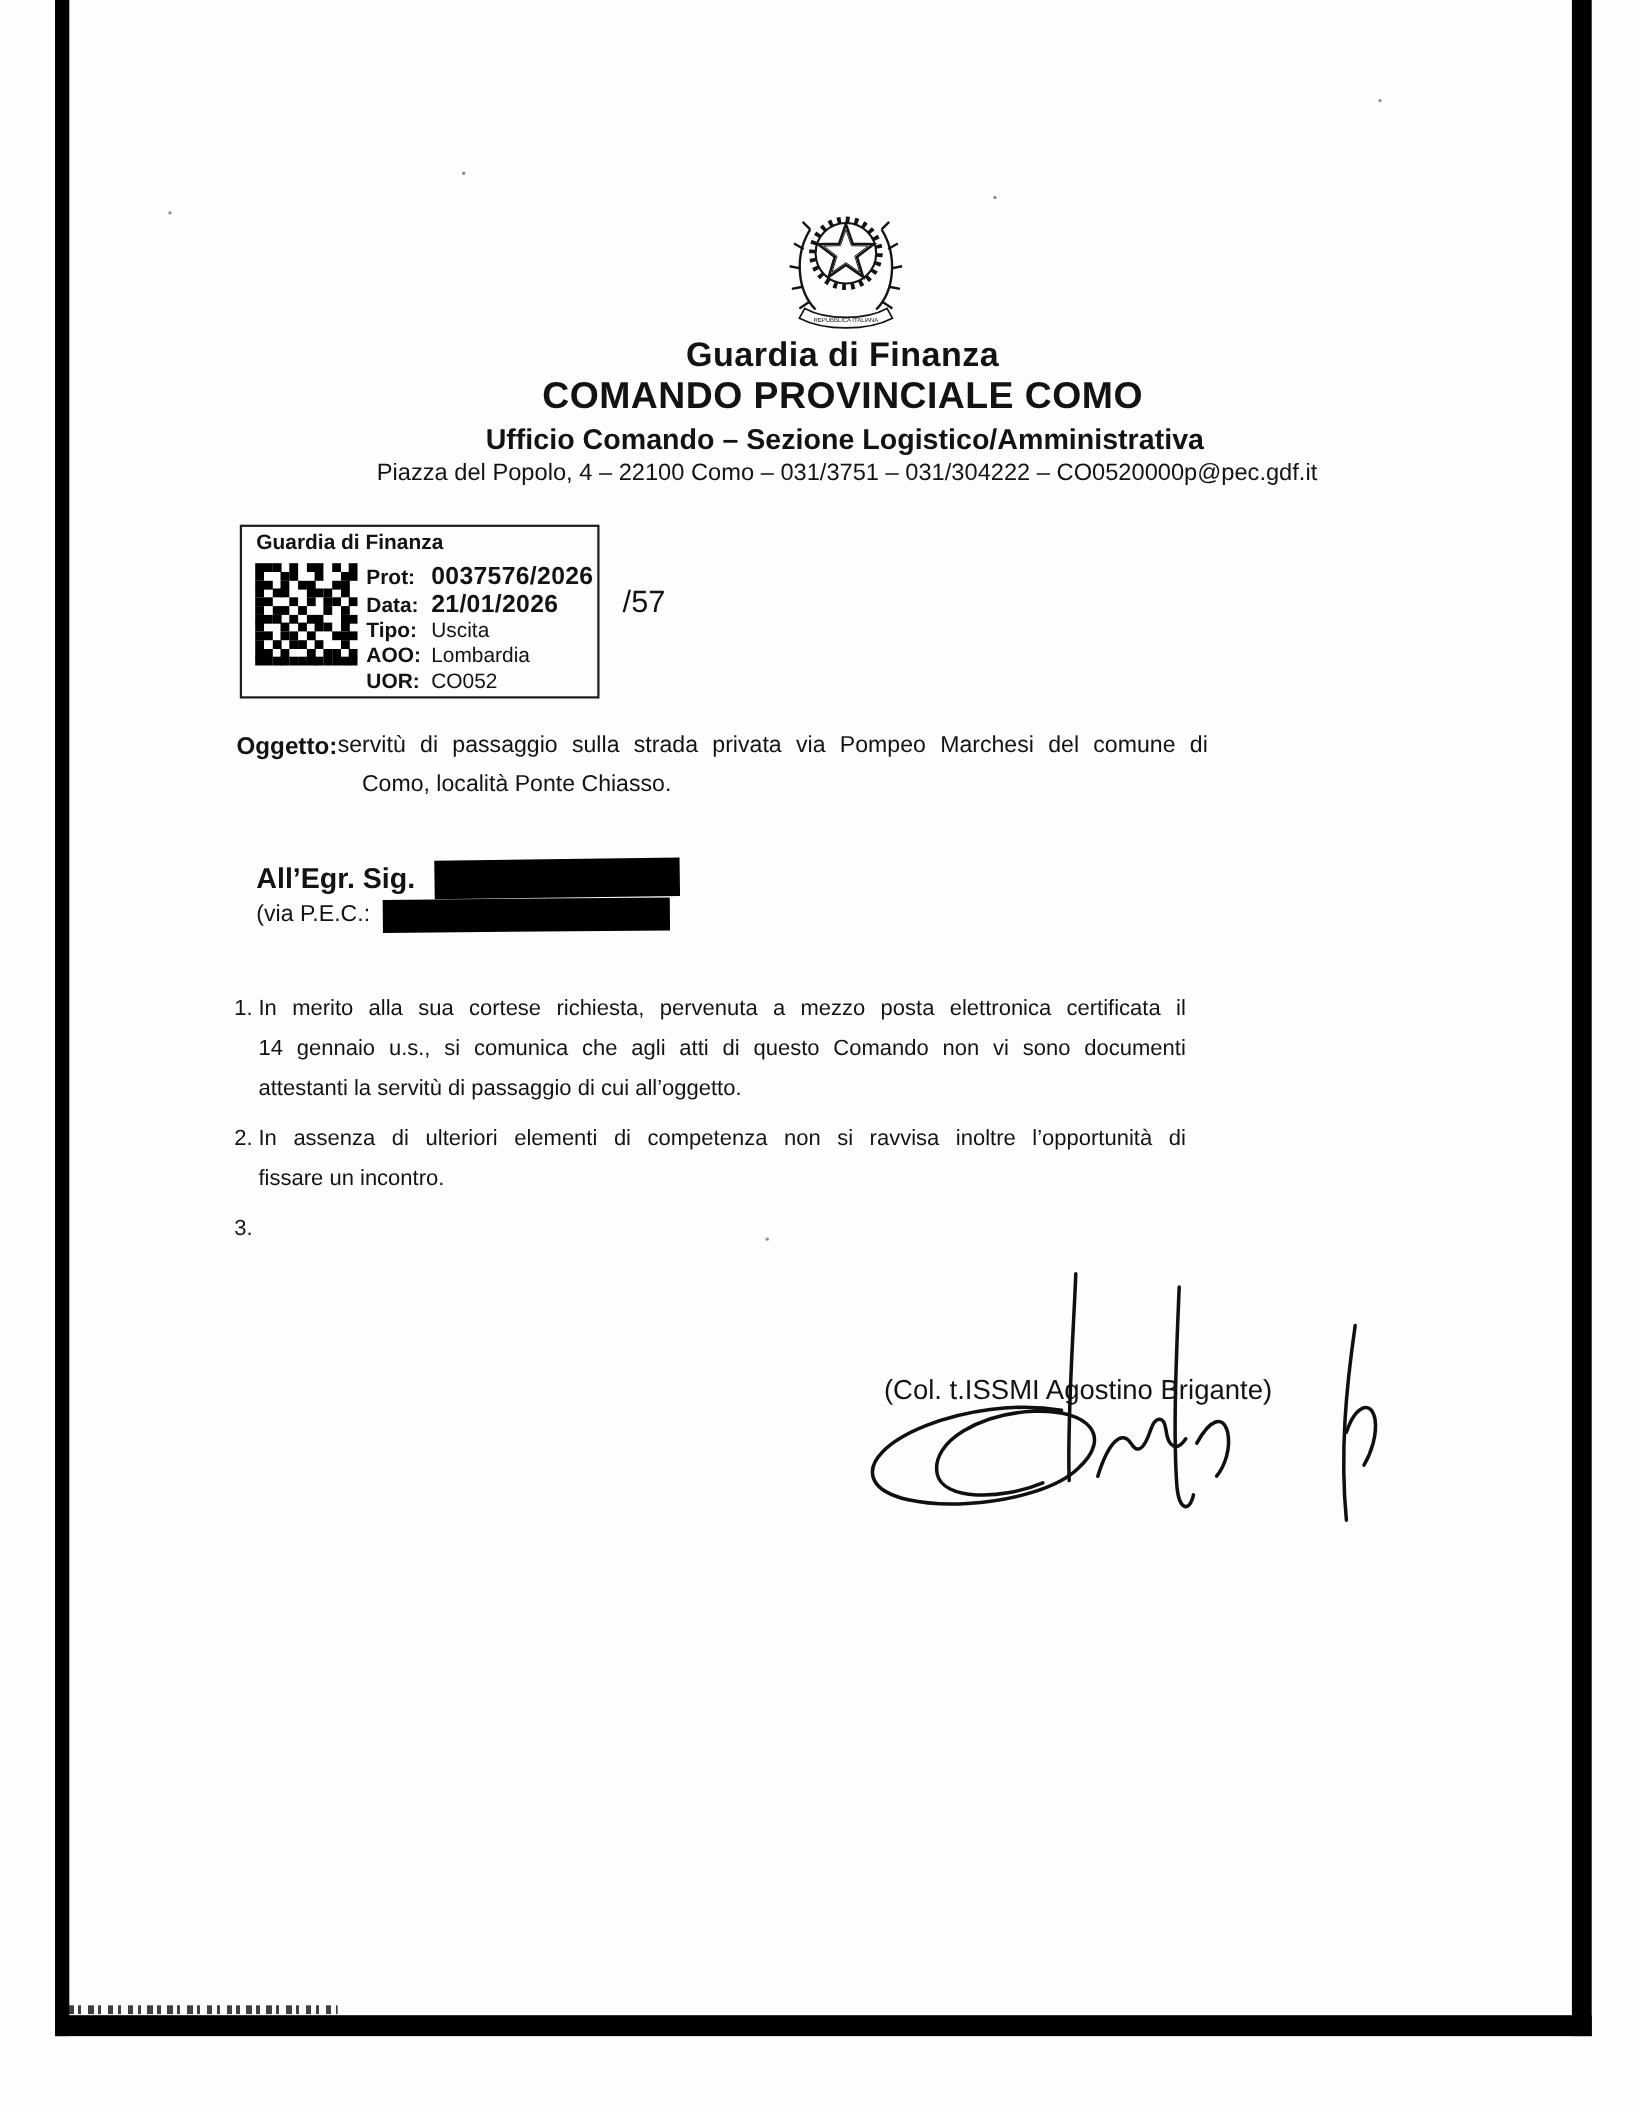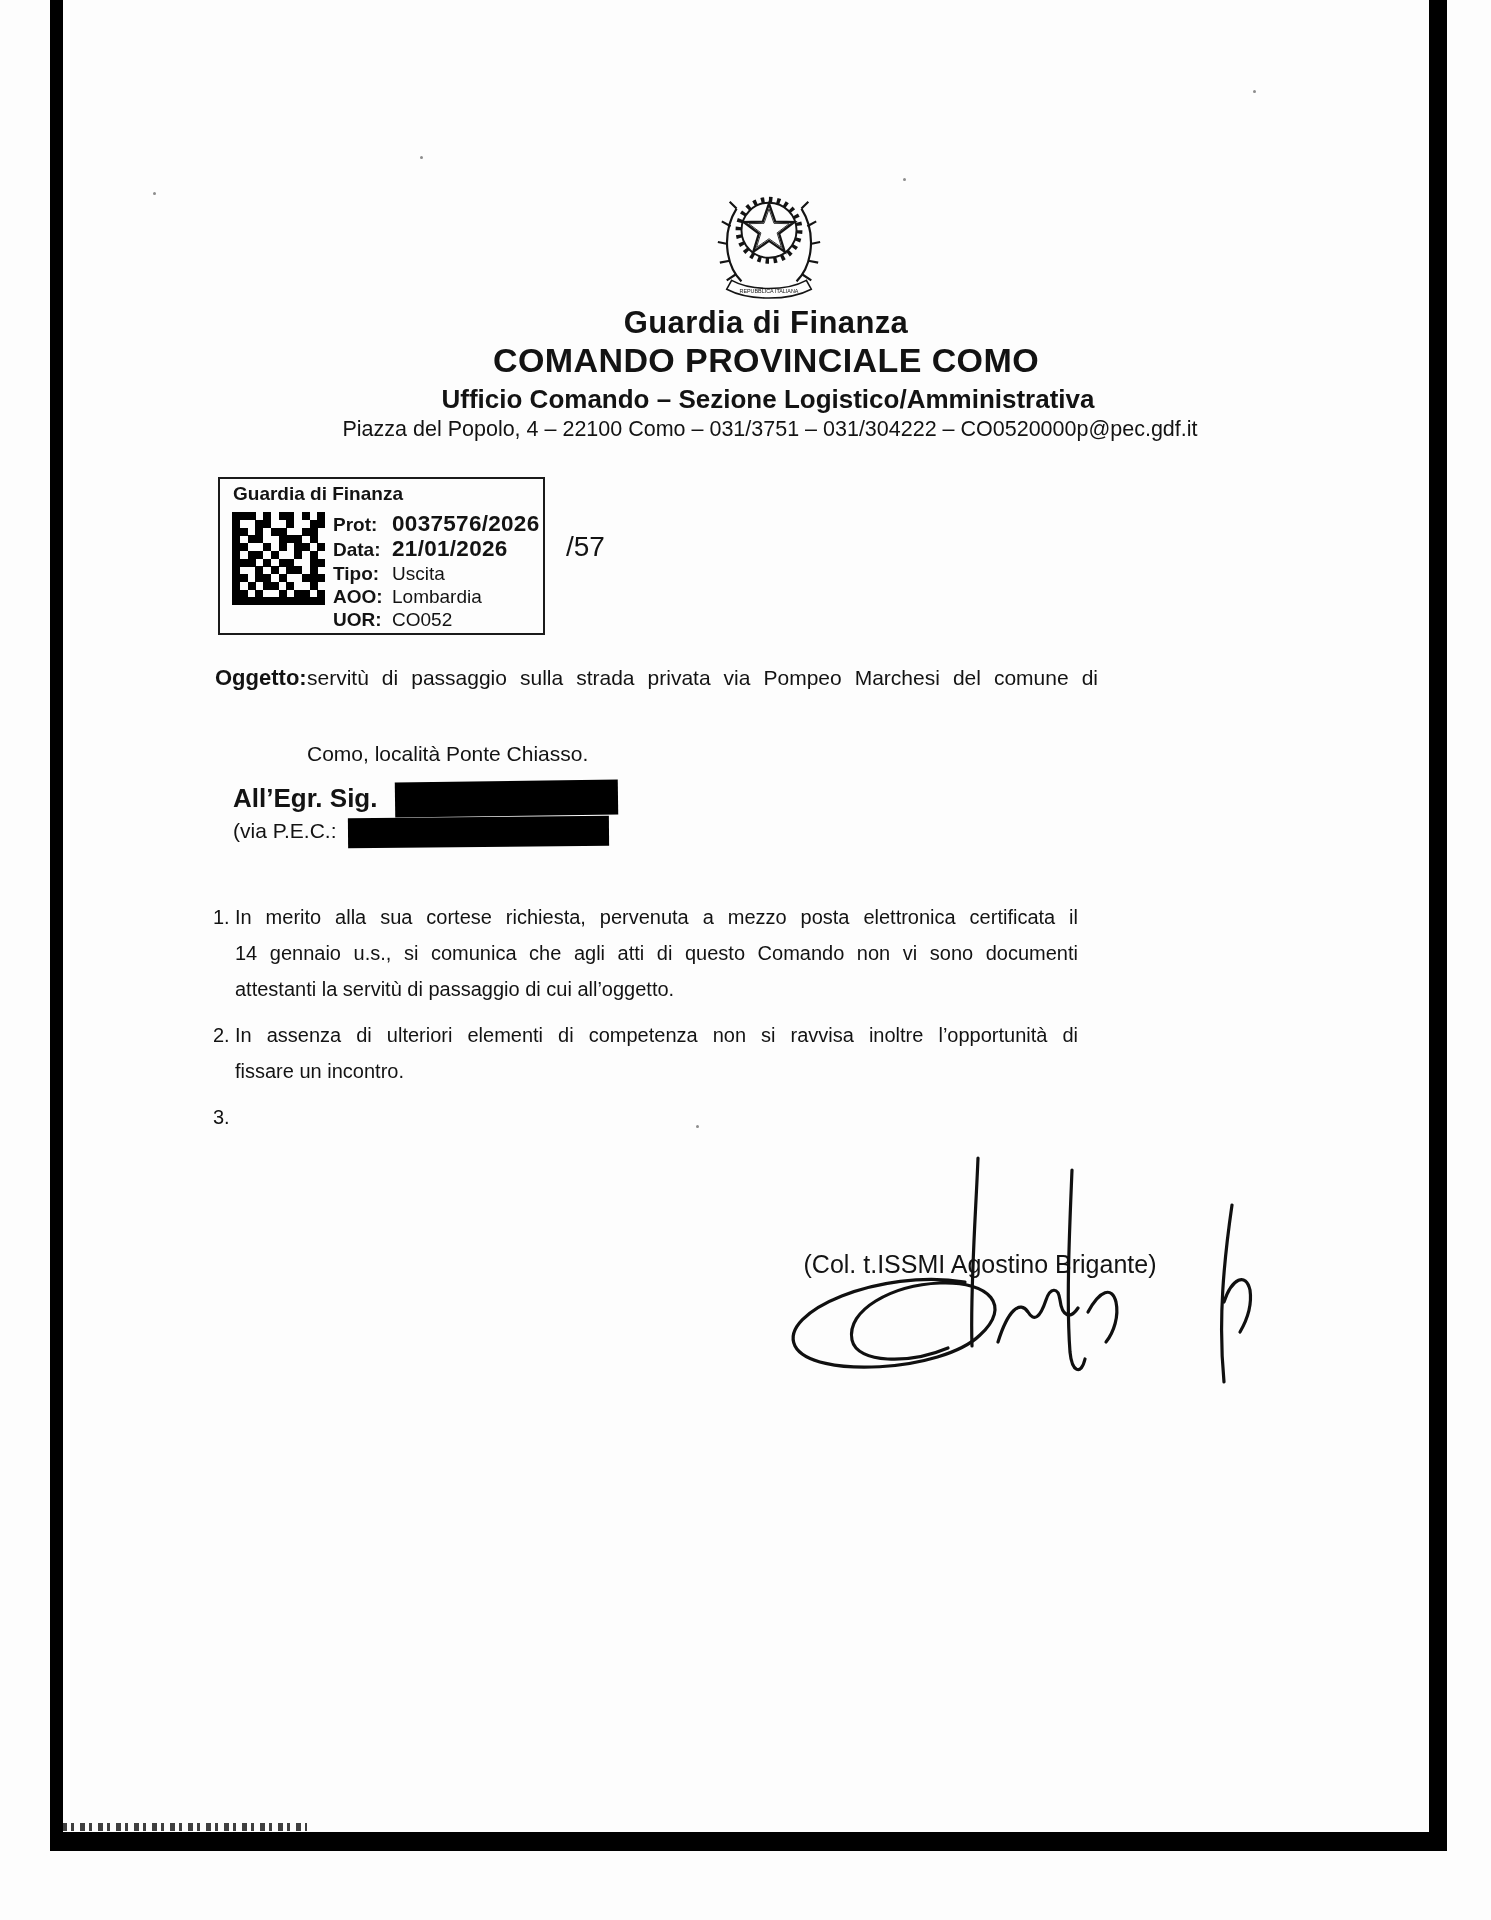--- a/index.html
+++ b/index.html
@@ -31,21 +31,21 @@
   .stamp-row{left:113px;display:flex;align-items:baseline;white-space:nowrap;}
   .stamp-row .lbl{font-size:19px;font-weight:700;width:59px;display:inline-block;}
   .stamp-row .val{font-size:19px;}
   .stamp-row .val.big{font-size:22.5px;font-weight:700;letter-spacing:.3px;}
   .r0{top:32px;} .r1{top:57px;} .r2{top:84px;} .r3{top:107px;} .r4{top:130px;}
   .suffix{left:566px;top:531px;font-size:28px;font-weight:400;}
   
   .subj-label{left:215px;top:665px;font-size:22px;font-weight:700;}
   .subj-line{left:287px;font-size:21px;width:791px;padding-left:20px;}
   .sl0{top:666px;text-align:justify;text-align-last:justify;}
-  .sl1{top:742px;}
+  .sl1{top:701px;margin-left:22px;}
   
   .rcpt-to{left:233px;top:783px;font-size:26px;font-weight:700;}
   .redact1{left:395px;top:781px;width:223px;height:35px;transform:rotate(-.8deg);}
   .redact2{left:348px;top:817px;width:261px;height:30px;transform:rotate(-.5deg);}
   .rcpt-via{left:233px;top:819px;font-size:21px;}
   
   .num{left:213px;font-size:20px;}
   .bline{left:235px;width:843px;font-size:20px;}
   .just{text-align:justify;text-align-last:justify;}
   .i1l0{top:906px;} .i1l1{top:942px;} .i1l2{top:978px;}

